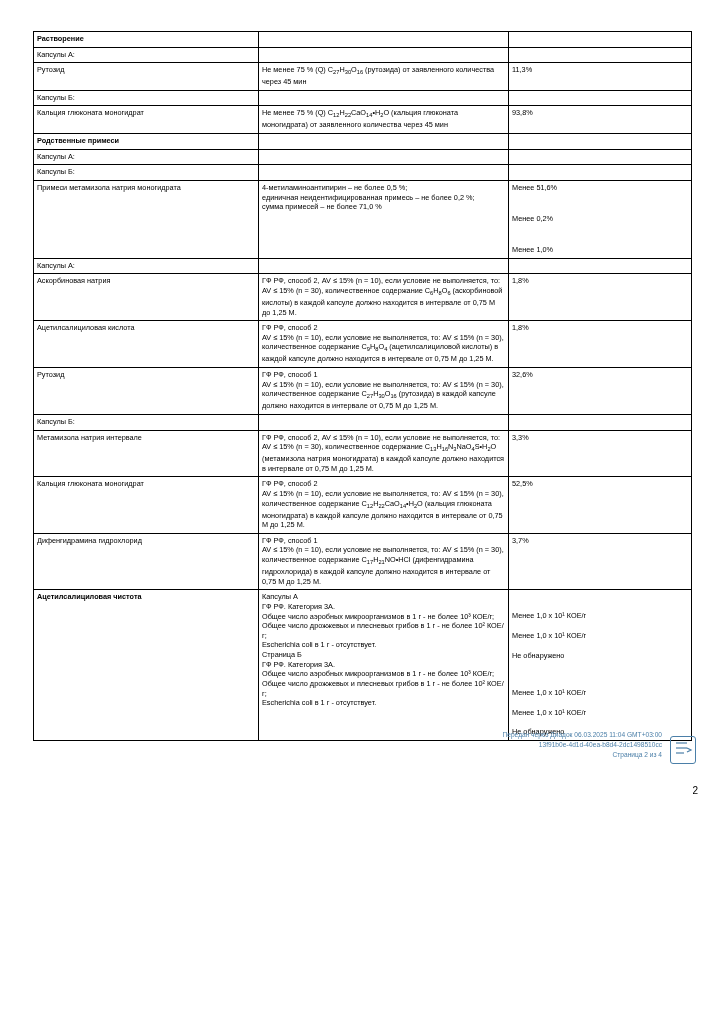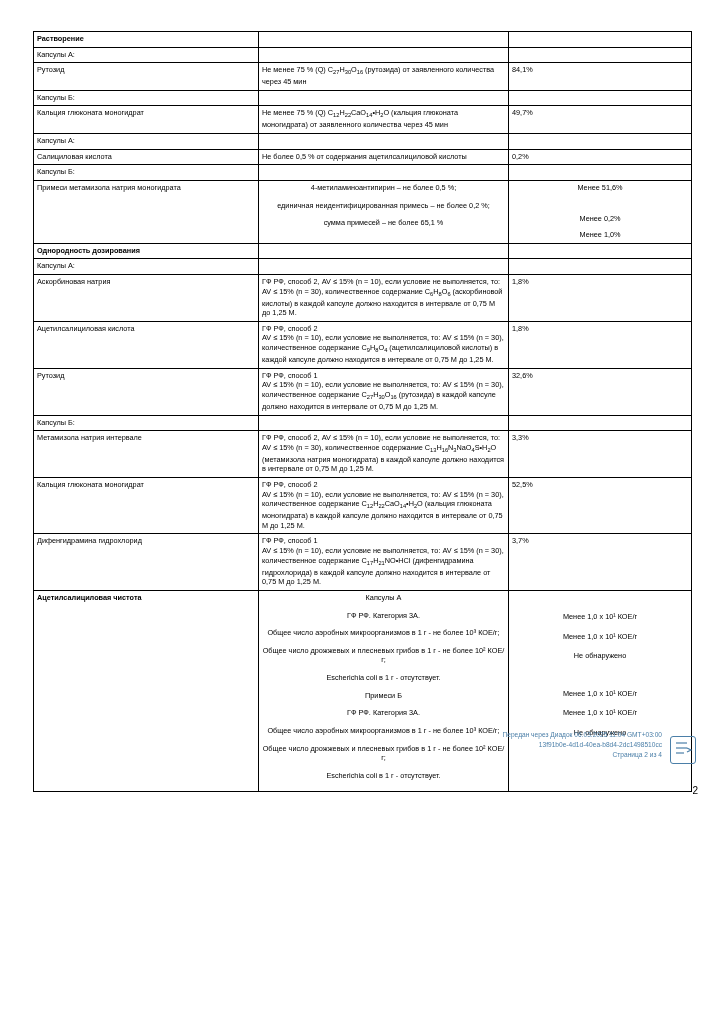--- a/index.html
+++ b/index.html
@@ -37,26 +37,25 @@
   }
   col.c1 { width: 225px; }
   col.c2 { width: 250px; }
   col.c3 { width: 183px; }
 
   td.section-head {
     font-weight: bold;
   }
   .cellpara {
     margin: 0 0 0 0;
-    text-align: center;
   }
   .cellpara + .cellpara {
-    margin-top: 7px;
-  }
-  .tight + .tight { margin-top: 8px; }
+    margin-top: 22px;
+  }
+  .tight + .tight { margin-top: 0; }
 
   
   .footer {
     position: absolute;
     right: 62px;
     bottom: 48px;
     text-align: right;
     color: #4b7fa8;
     font-size: 6.6px;
     line-height: 1.5;
@@ -104,69 +103,64 @@
       <tr>
         <td>Капсулы А:</td>
         <td></td>
         <td></td>
       </tr>
       <tr>
         <td>Рутозид</td>
         <td>
           Не менее 75 % (Q) C<sub>27</sub>H<sub>30</sub>O<sub>16</sub> (рутозида) от заявленного количества через 45 мин
         </td>
-        <td>84,1%</td>
+        <td>11,3%</td>
       </tr>
       <tr>
         <td>Капсулы Б:</td>
         <td></td>
         <td></td>
       </tr>
       <tr>
         <td>Кальция глюконата моногидрат</td>
         <td>
           Не менее 75 % (Q) C<sub>12</sub>H<sub>22</sub>CaO<sub>14</sub>•H<sub>2</sub>O (кальция глюконата моногидрата) от заявленного количества через 45 мин
         </td>
-        <td>49,7%</td>
-      </tr>
-
+        <td>93,8%</td>
+      </tr>
+
+      <tr>
+        <td class="section-head">Родственные примеси</td>
+        <td></td>
+        <td></td>
+      </tr>
       <tr>
         <td>Капсулы А:</td>
         <td></td>
         <td></td>
-      </tr>
-      <tr>
-        <td>Салициловая кислота</td>
-        <td>Не более 0,5 % от содержания ацетилсалициловой кислоты</td>
-        <td>0,2%</td>
       </tr>
       <tr>
         <td>Капсулы Б:</td>
         <td></td>
         <td></td>
       </tr>
       <tr>
         <td>Примеси метамизола натрия моногидрата</td>
         <td>
           <p class="cellpara tight">4-метиламиноантипирин – не более 0,5 %;</p>
           <p class="cellpara tight">единичная неидентифицированная примесь – не более 0,2 %;</p>
-          <p class="cellpara tight">сумма примесей – не более 65,1 %</p>
+          <p class="cellpara tight">сумма примесей – не более 71,0 %</p>
         </td>
         <td>
           <p class="cellpara">Менее 51,6%</p>
           <p class="cellpara" style="margin-top:21px">Менее 0,2%</p>
           <p class="cellpara tight">Менее 1,0%</p>
         </td>
       </tr>
 
-      <tr>
-        <td class="section-head">Однородность дозирования</td>
-        <td></td>
-        <td></td>
-      </tr>
       <tr>
         <td>Капсулы А:</td>
         <td></td>
         <td></td>
       </tr>
       <tr>
         <td>Аскорбиновая натрия</td>
         <td>
           ГФ РФ, способ 2, AV ≤ 15% (n = 10), если условие не выполняется, то: AV ≤ 15% (n = 30), количественное содержание C<sub>6</sub>H<sub>8</sub>O<sub>6</sub> (аскорбиновой кислоты) в каждой капсуле должно находится в интервале от 0,75 М до 1,25 М.
         </td>
@@ -218,21 +212,21 @@
       </tr>
 
       <tr>
         <td class="section-head">Ацетилсалициловая чистота</td>
         <td>
           <p class="cellpara tight">Капсулы А</p>
           <p class="cellpara tight">ГФ РФ. Категория 3А.</p>
           <p class="cellpara tight">Общее число аэробных микроорганизмов в 1 г - не более 10³ КОЕ/г;</p>
           <p class="cellpara tight">Общее число дрожжевых и плесневых грибов в 1 г - не более 10² КОЕ/г;</p>
           <p class="cellpara tight">Escherichia coli в 1 г - отсутствует.</p>
-          <p class="cellpara tight">Примеси Б</p>
+          <p class="cellpara tight">Страница Б</p>
           <p class="cellpara tight">ГФ РФ. Категория 3А.</p>
           <p class="cellpara tight">Общее число аэробных микроорганизмов в 1 г - не более 10³ КОЕ/г;</p>
           <p class="cellpara tight">Общее число дрожжевых и плесневых грибов в 1 г - не более 10² КОЕ/г;</p>
           <p class="cellpara tight">Escherichia coli в 1 г - отсутствует.</p>
           <p class="cellpara tight"></p>
         </td>
         <td>
           <p class="cellpara" style="margin-top:19px">Менее 1,0 х 10¹ КОЕ/г</p>
           <p class="cellpara" style="margin-top:10px">Менее 1,0 х 10¹ КОЕ/г</p>
           <p class="cellpara" style="margin-top:10px">Не обнаружено</p>

